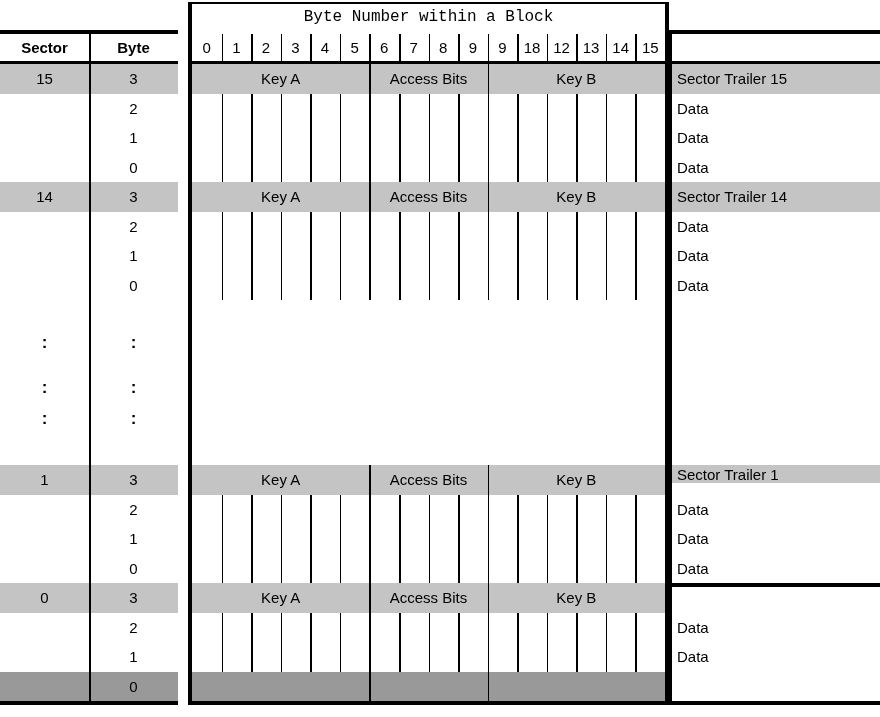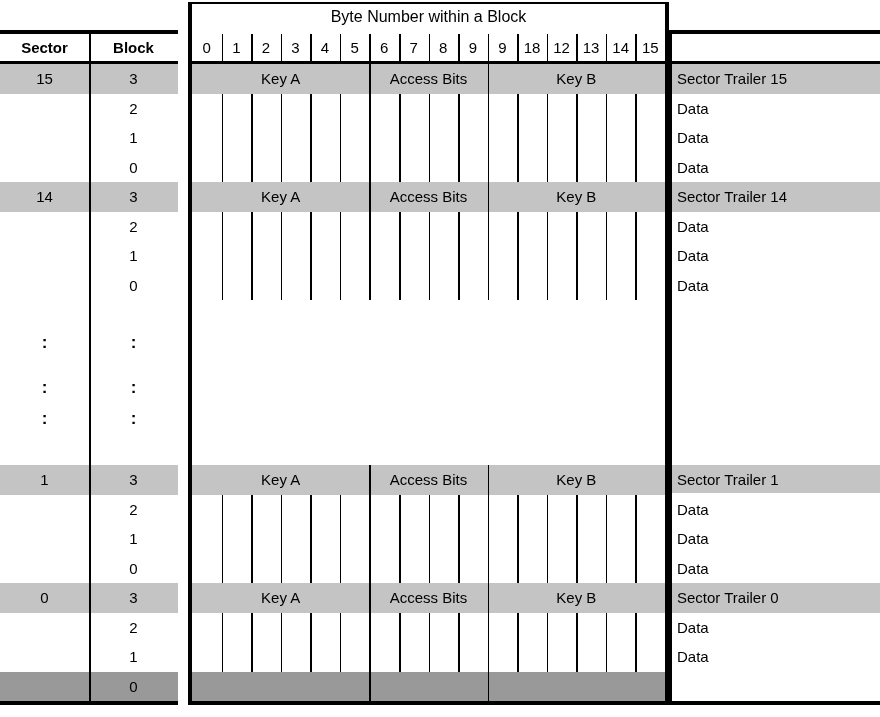--- a/index.html
+++ b/index.html
@@ -64,28 +64,28 @@
   }
 </style>
 </head>
 <body>
 
 <div id="root">
     <div class="abs rule-thick" style="left: 188px; top: 2px; width: 4px; height: 34px;"></div>
     <div class="abs rule-thick" style="left: 665px; top: 2px; width: 4px; height: 34px;"></div>
     <div class="abs rule-thin" style="left: 188px; top: 2px; width: 481px; height: 1.6px;"></div>
     <div class="abs  ctr" style="left: 192px; top: 2px; width: 473px; height: 30px;">
-      <span class="cell-txt" style="font-size: 16px;">Byte Number within a Block</span>
+      <span class="cell-txt" style="font-size: 16px; font-family: Liberation Mono, monospace;">Byte Number within a Block</span>
     </div>
     <div class="abs rule-thick" style="left: 0px; top: 30px; width: 178px; height: 4px;"></div>
     <div class="abs fill-white ctr" style="left: 0px; top: 34px; width: 89px; height: 27px;">
       <span class="cell-txt bold">Sector</span>
     </div>
     <div class="abs fill-white ctr" style="left: 89px; top: 34px; width: 89px; height: 27px;">
-      <span class="cell-txt bold">Block</span>
+      <span class="cell-txt bold">Byte</span>
     </div>
     <div class="abs rule-thin" style="left: 89px; top: 34px; width: 1.6px; height: 27px;"></div>
     <div class="abs rule-thick" style="left: 0px; top: 61px; width: 178px; height: 4px;"></div>
     <div class="abs rule-thick" style="left: 188px; top: 34px; width: 4px; height: 31px;"></div>
     <div class="abs rule-thick" style="left: 665px; top: 34px; width: 4px; height: 31px;"></div>
     <div class="abs fill-white ctr" style="left: 192px; top: 34px; width: 29.5625px; height: 27px;">
       <span class="cell-txt">0</span>
     </div>
     <div class="abs fill-white ctr" style="left: 221.562px; top: 34px; width: 29.5625px; height: 27px;">
       <span class="cell-txt">1</span>
@@ -372,21 +372,21 @@
       <span class="cell-txt">Key A</span>
     </div>
     <div class="abs  ctr" style="left: 369.375px; top: 465.2px; width: 118.25px; height: 29.5px;">
       <span class="cell-txt">Access Bits</span>
     </div>
     <div class="abs rule-thin" style="left: 369.375px; top: 465.2px; width: 1.6px; height: 29.5px;"></div>
     <div class="abs  ctr" style="left: 487.625px; top: 465.2px; width: 177.375px; height: 29.5px;">
       <span class="cell-txt">Key B</span>
     </div>
     <div class="abs rule-thin" style="left: 487.625px; top: 465.2px; width: 1.6px; height: 29.5px;"></div>
-    <div class="abs fill-trailer lft" style="left: 672px; top: 465.2px; width: 208px; height: 28px;">
+    <div class="abs fill-trailer lft" style="left: 672px; top: 465.2px; width: 208px; height: 18px;">
       <span class="cell-txt">Sector Trailer 1</span>
     </div>
     <div class="abs fill-white" style="left: 0px; top: 494.7px; width: 89px; height: 29.5px;"></div>
     <div class="abs fill-white ctr" style="left: 89px; top: 494.7px; width: 89px; height: 29.5px;">
       <span class="cell-txt">2</span>
     </div>
     <div class="abs rule-thin" style="left: 89px; top: 494.7px; width: 1.6px; height: 29.5px;"></div>
     <div class="abs fill-white" style="left: 192px; top: 494.7px; width: 473px; height: 29.5px;"></div>
     <div class="abs rule-thin" style="left: 221.562px; top: 494.7px; width: 1.6px; height: 29.5px;"></div>
     <div class="abs rule-thin" style="left: 251.125px; top: 494.7px; width: 1.6px; height: 29.5px;"></div>
@@ -469,23 +469,20 @@
       <span class="cell-txt">Key A</span>
     </div>
     <div class="abs  ctr" style="left: 369.375px; top: 583.2px; width: 118.25px; height: 29.5px;">
       <span class="cell-txt">Access Bits</span>
     </div>
     <div class="abs rule-thin" style="left: 369.375px; top: 583.2px; width: 1.6px; height: 29.5px;"></div>
     <div class="abs  ctr" style="left: 487.625px; top: 583.2px; width: 177.375px; height: 29.5px;">
       <span class="cell-txt">Key B</span>
     </div>
     <div class="abs rule-thin" style="left: 487.625px; top: 583.2px; width: 1.6px; height: 29.5px;"></div>
-    <div class="abs fill-trailer lft" style="left: 672px; top: 583.2px; width: 208px; height: 29.5px;">
-      <span class="cell-txt">Sector Trailer 0</span>
-    </div>
     <div class="abs fill-white" style="left: 0px; top: 612.7px; width: 89px; height: 29.5px;"></div>
     <div class="abs fill-white ctr" style="left: 89px; top: 612.7px; width: 89px; height: 29.5px;">
       <span class="cell-txt">2</span>
     </div>
     <div class="abs rule-thin" style="left: 89px; top: 612.7px; width: 1.6px; height: 29.5px;"></div>
     <div class="abs fill-white" style="left: 192px; top: 612.7px; width: 473px; height: 29.5px;"></div>
     <div class="abs rule-thin" style="left: 221.562px; top: 612.7px; width: 1.6px; height: 29.5px;"></div>
     <div class="abs rule-thin" style="left: 251.125px; top: 612.7px; width: 1.6px; height: 29.5px;"></div>
     <div class="abs rule-thin" style="left: 280.688px; top: 612.7px; width: 1.6px; height: 29.5px;"></div>
     <div class="abs rule-thin" style="left: 310.25px; top: 612.7px; width: 1.6px; height: 29.5px;"></div>

